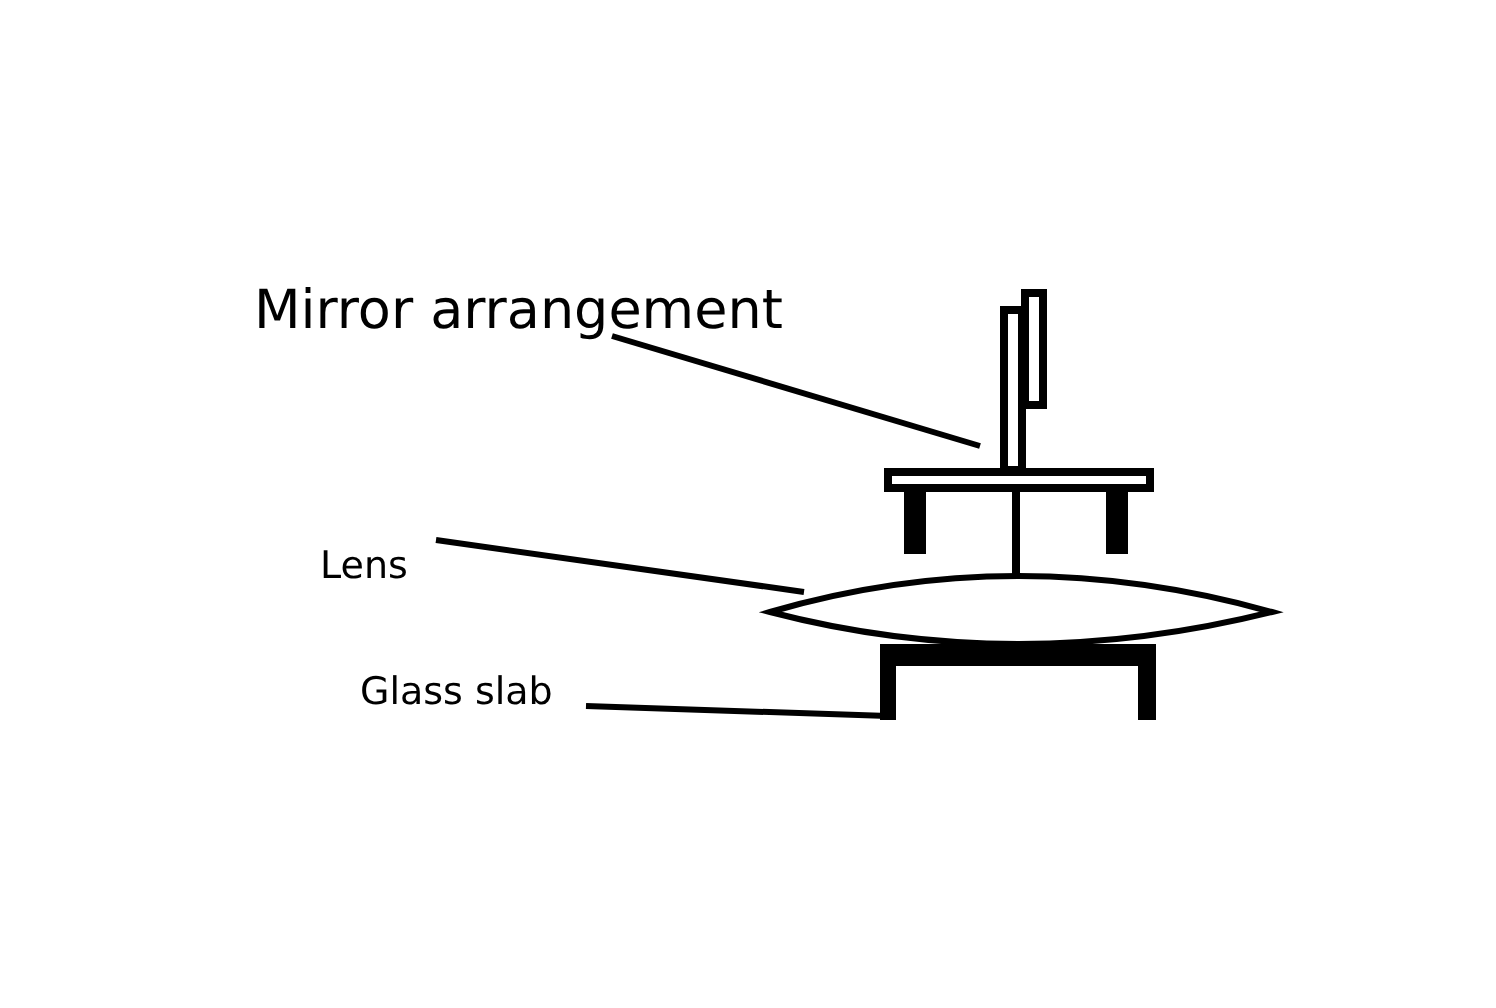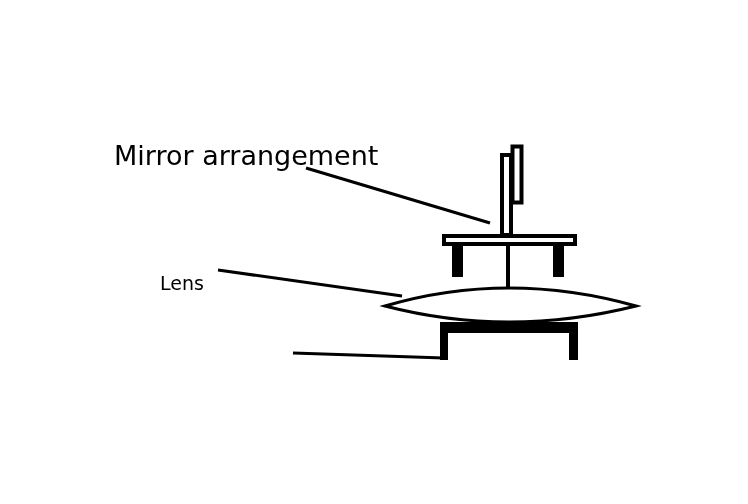--- a/index.html
+++ b/index.html
@@ -1,19 +1,19 @@
 <!DOCTYPE html>
 <html><head>
 <meta charset="utf-8">
 <style>
   html, body { margin: 0; padding: 0; background: #ffffff; }
   body { width: 748px; height: 504px; position: relative; overflow: hidden; }
   #canvas { position: absolute; left: 0; top: 0; width: 748px; height: 504px; }
   .label { position: absolute; font-family: "DejaVu Sans", sans-serif; color: #000000; white-space: nowrap; line-height: 1; }
-  .label-large { font-size: 27px; }
+  .label-large { font-size: 27px; margin-left: 13px; }
   .label-small { font-size: 19px; }
 </style>
 </head>
 <body>
 
 <div id="canvas">
   <svg width="748" height="504" viewBox="0 0 748 504" xmlns="http://www.w3.org/2000/svg">
 
     <g>
       <rect x="512.5" y="146.5" width="9" height="56" fill="#ffffff" stroke="#000000" stroke-width="4"></rect>
@@ -35,13 +35,14 @@
       <rect x="569" y="322" width="9" height="38" fill="#000000"></rect>
     </g>
 
     <line x1="306" y1="168" x2="490" y2="223" stroke="#000000" stroke-width="3"></line>
     <line x1="218" y1="270" x2="402" y2="296" stroke="#000000" stroke-width="3"></line>
     <line x1="293" y1="353" x2="444" y2="358" stroke="#000000" stroke-width="3"></line>
   </svg>
 
   <div class="label label-large" style="left:114px; top:142px;">Mirror arrangement</div>
   <div class="label label-small" style="left:160px; top:274px;">Lens</div>
+  <div class="label label-small" style="left:180px; top:337px;">Glass slab</div>
 </div>
 
 </body></html>

